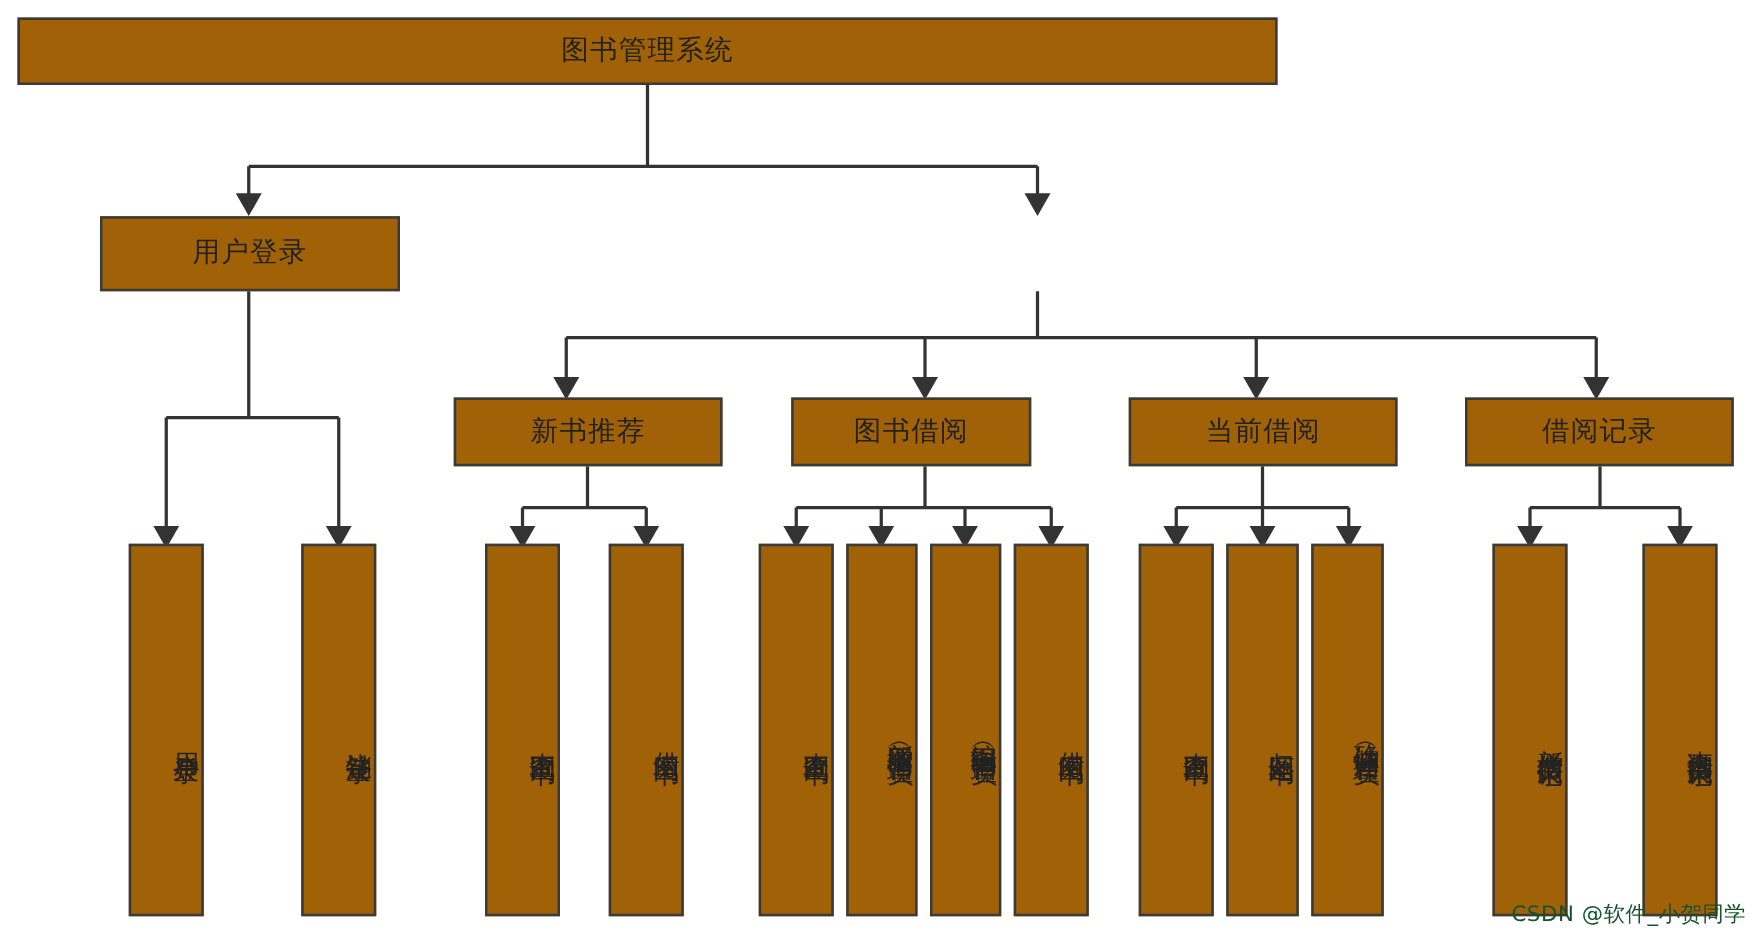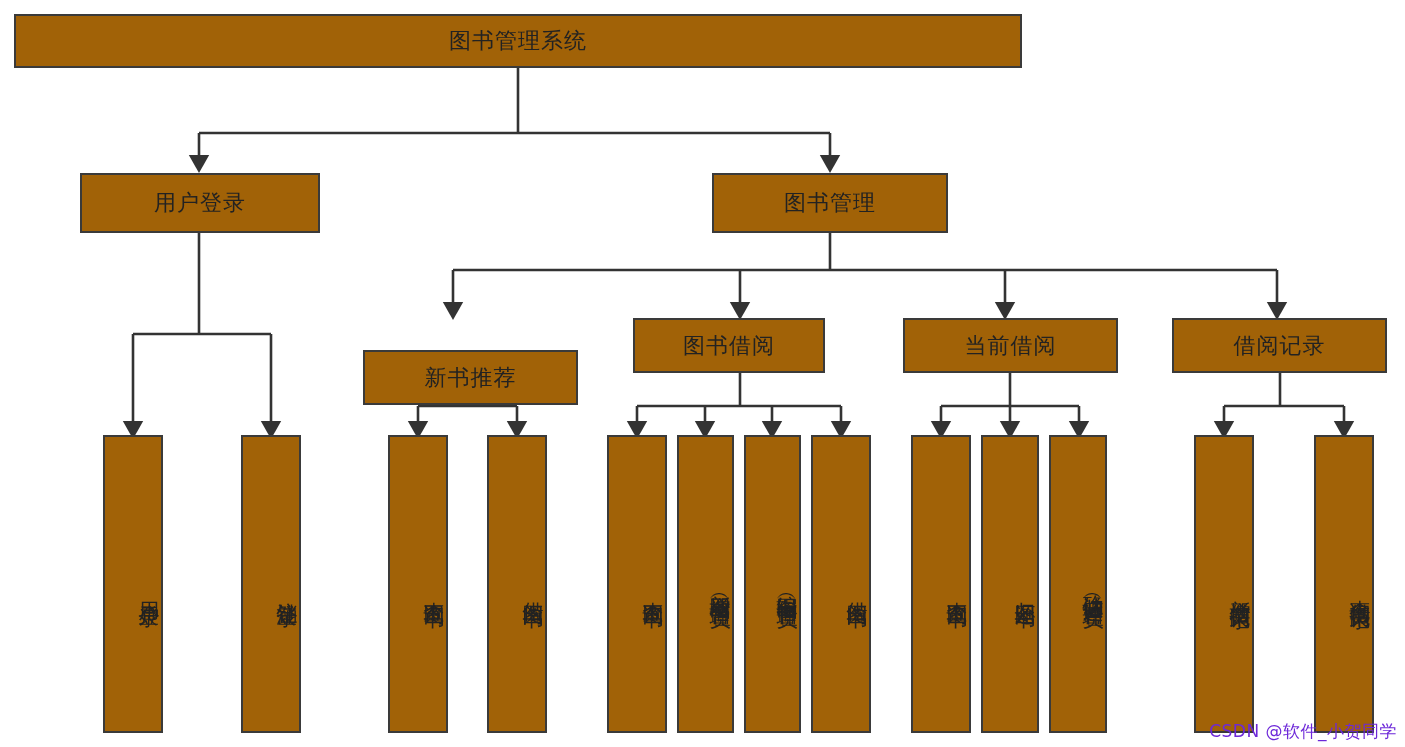--- a/index.html
+++ b/index.html
@@ -44,21 +44,21 @@
   }
   .label{display:block;}
   svg.wires{
     position:absolute;left:0;top:0;width:1405px;height:747px;
     pointer-events:none;
   }
   .watermark{
     position:absolute;
     right:8px;bottom:4px;
     font-size:17px;
-    color:#6d28d9;
+    color:#14532d;
     letter-spacing:0.5px;
     white-space:nowrap;
   }
 </style>
 </head>
 <body>
 
 <div id="diagram">
 
   <svg class="wires" viewBox="0 0 1405 747">
@@ -111,25 +111,22 @@
     </g>
   </svg>
 
   <div class="node h" style="left:14px;top:14px;width:1008px;height:54px;">
     <span class="label">图书管理系统</span>
   </div>
 
   <div class="node h" style="left:80px;top:173px;width:240px;height:60px;">
     <span class="label">用户登录</span>
   </div>
-  <div class="node h" style="left:712px;top:173px;width:236px;height:60px;">
-    <span class="label">图书管理</span>
-  </div>
 
-  <div class="node h" style="left:363px;top:318px;width:215px;height:55px;margin-top:32px;">
+  <div class="node h" style="left:363px;top:318px;width:215px;height:55px;">
     <span class="label">新书推荐</span>
   </div>
   <div class="node h" style="left:633px;top:318px;width:192px;height:55px;">
     <span class="label">图书借阅</span>
   </div>
   <div class="node h" style="left:903px;top:318px;width:215px;height:55px;">
     <span class="label">当前借阅</span>
   </div>
   <div class="node h" style="left:1172px;top:318px;width:215px;height:55px;">
     <span class="label">借阅记录</span>

